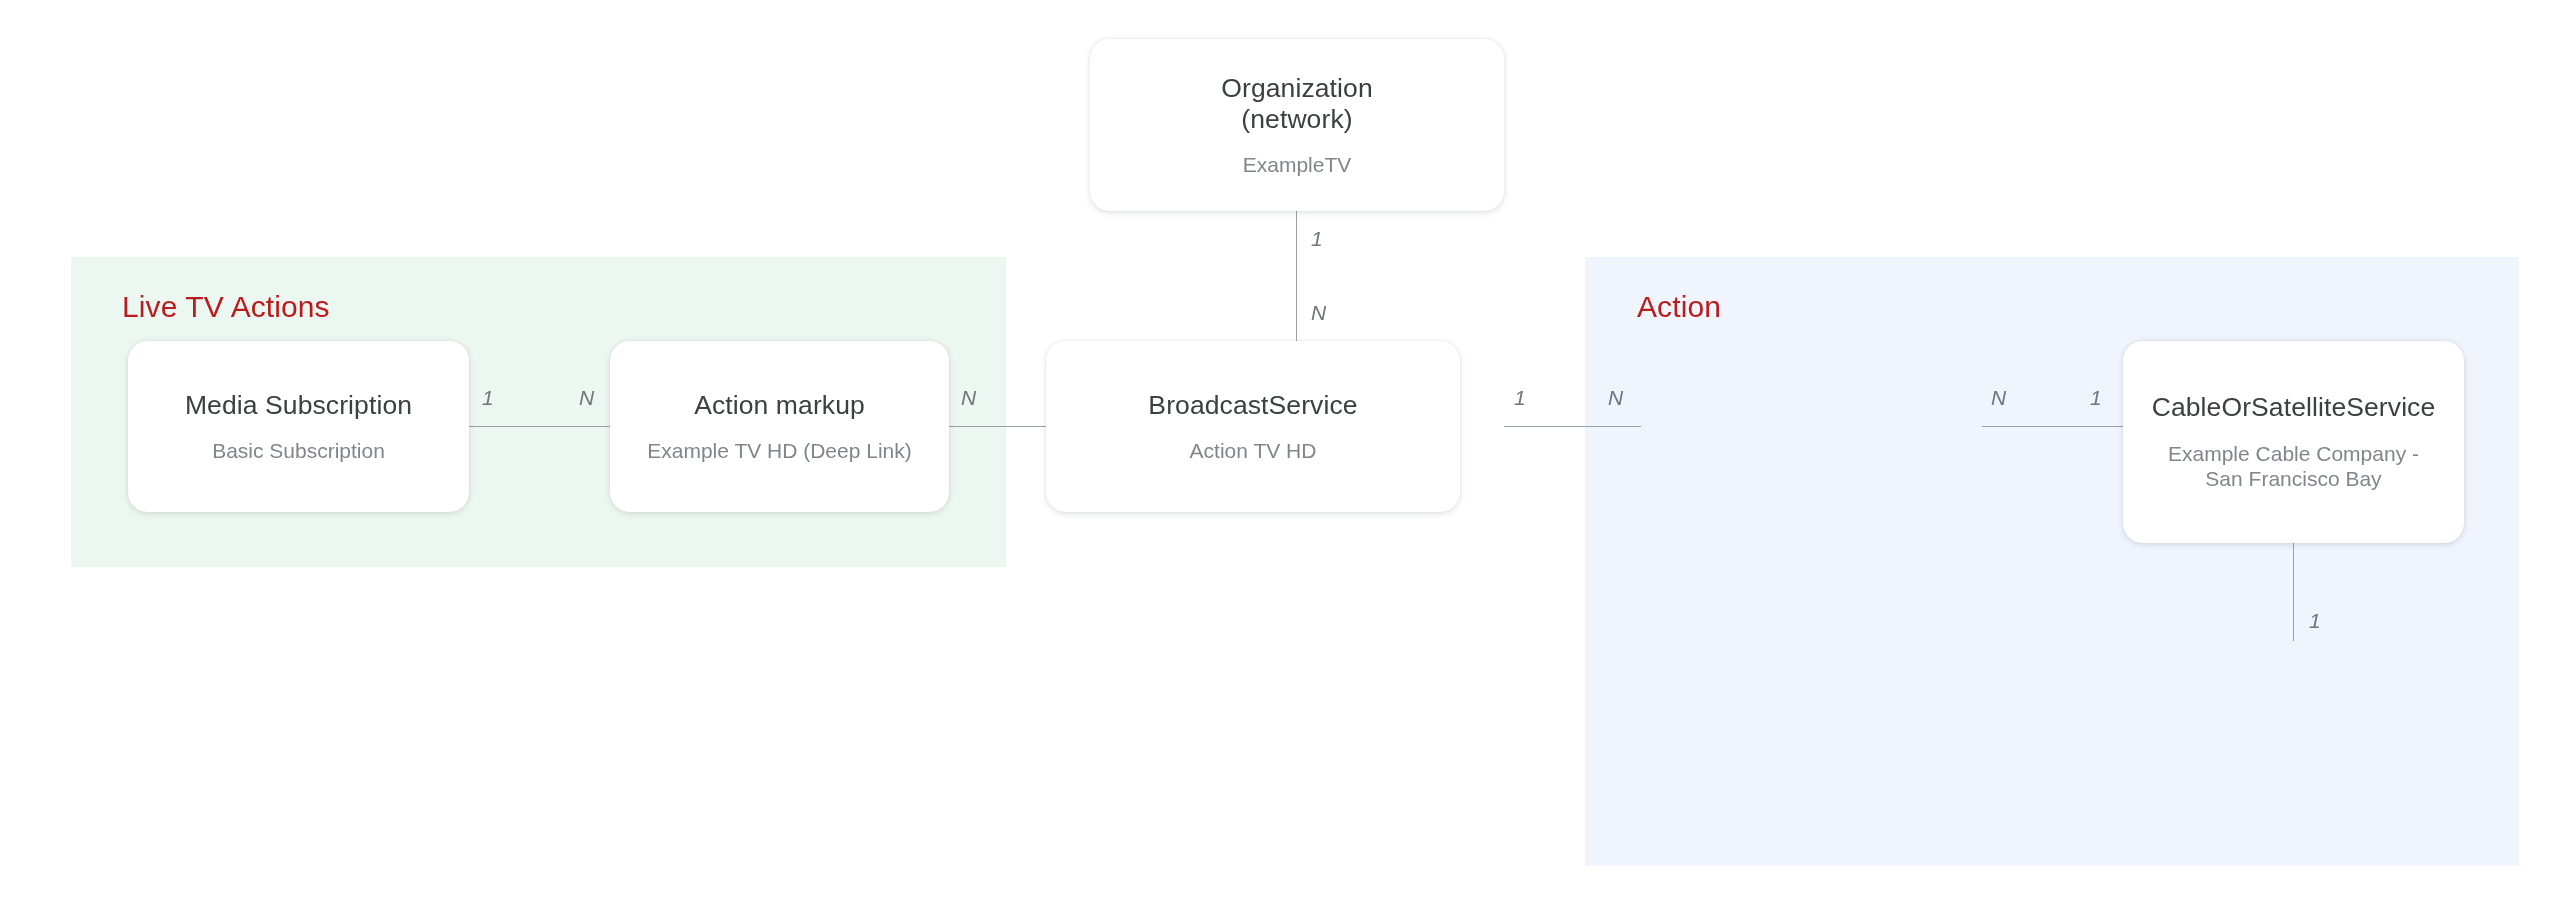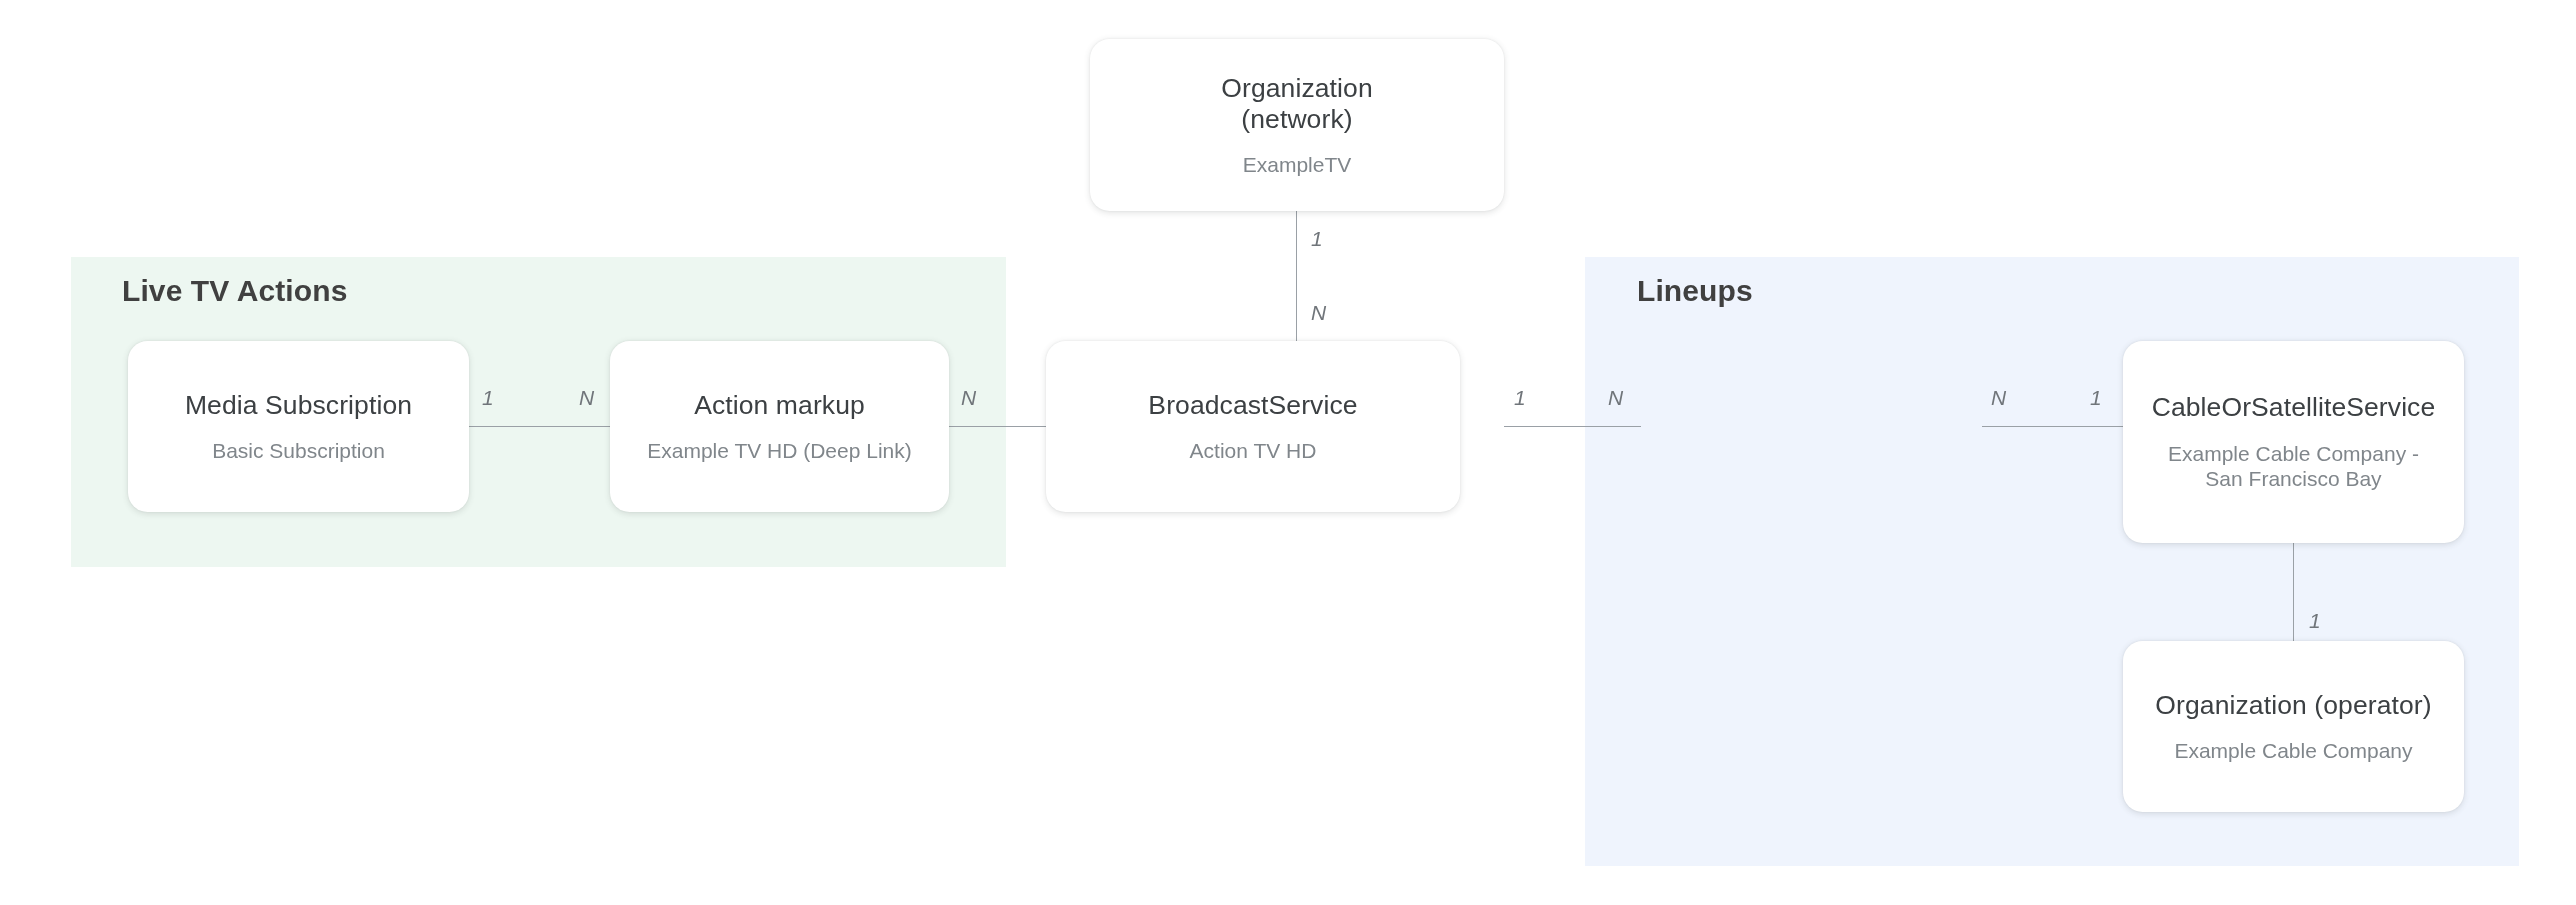--- a/index.html
+++ b/index.html
@@ -24,24 +24,25 @@
   .group-panel {
     position: absolute;
     box-sizing: border-box;
   }
   .group-panel.green { background: #edf7f1; }
   .group-panel.blue  { background: #eff4fd; }
 
   .group-title {
     position: absolute;
     font-size: 30px;
-    font-weight: 700;
-    color: #404040;
+    font-weight: 400;
+    color: #b91c1c;
     letter-spacing: 0.1px;
     white-space: nowrap;
+    margin-top: 16px;
   }
 
   
   .node {
     position: absolute;
     box-sizing: border-box;
     background: #ffffff;
     border-radius: 19.5px;
     box-shadow: 0 1.8px 6.2px rgba(60,64,67,0.14), 0 0 1.8px rgba(60,64,67,0.10);
     display: flex;
@@ -91,21 +92,21 @@
 </style>
 </head>
 <body>
 
 <div id="canvas">
 
   <div class="group-panel green" style="left:71px; top:257px; width:935px; height:310px;"></div>
   <div class="group-title" style="left:122px; top:274px;">Live TV Actions</div>
 
   <div class="group-panel blue" style="left:1585px; top:257px; width:934px; height:609px;"></div>
-  <div class="group-title" style="left:1637px; top:274px;">Lineups</div>
+  <div class="group-title" style="left:1637px; top:274px;">Action</div>
 
   <div class="edge-v" style="left:1296px; top:211px; height:130px;"></div>
   <div class="card-label" style="left:1311px; top:228px;">1</div>
   <div class="card-label" style="left:1311px; top:302px;">N</div>
 
   <div class="edge-h" style="left:469px; top:426px; width:142px;"></div>
   <div class="card-label" style="left:482px; top:387px;">1</div>
   <div class="card-label" style="left:579px; top:387px;">N</div>
 
   <div class="edge-h" style="left:949px; top:426px; width:141px;"></div>
@@ -145,19 +146,15 @@
     <div class="node-sub">Action TV HD</div>
   </div>
 
 
   <div class="node" style="left:2123px; top:341px; width:341px; height:202px;">
     <div class="node-title">CableOrSatelliteService</div>
     <div class="node-sub">Example Cable Company -
 San Francisco Bay</div>
   </div>
 
-  <div class="node" style="left:2123px; top:641px; width:341px; height:171px;">
-    <div class="node-title">Organization (operator)</div>
-    <div class="node-sub">Example Cable Company</div>
-  </div>
 
 </div>
 
 
 </body></html>

